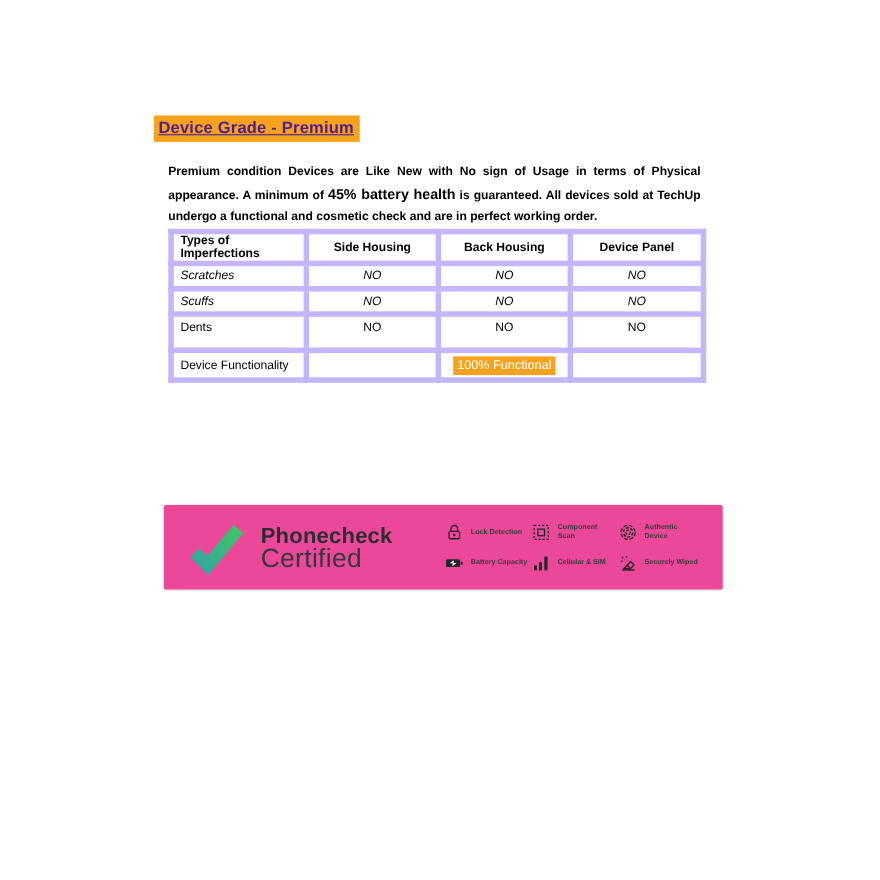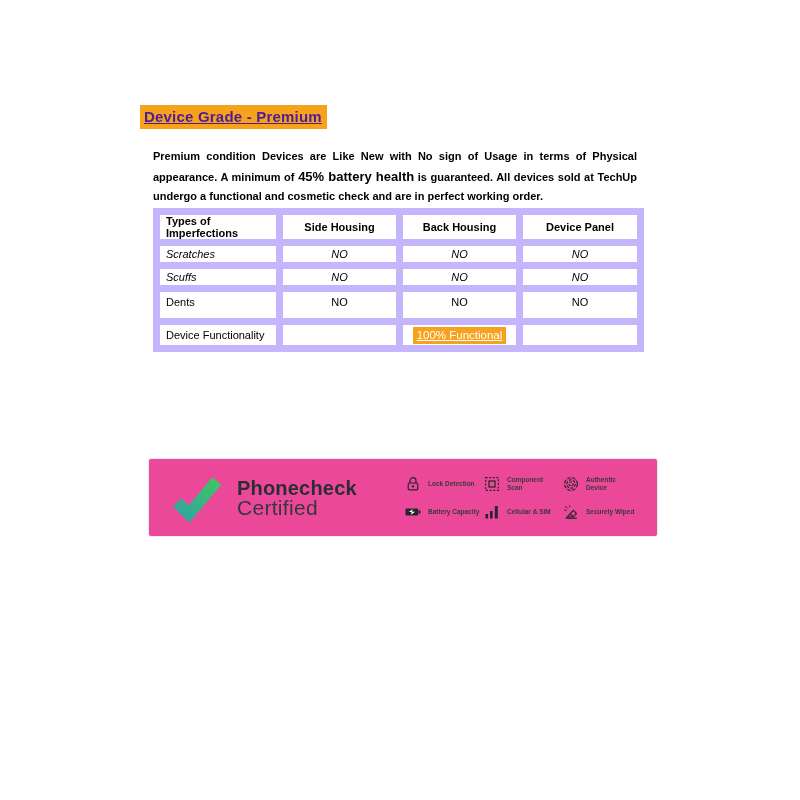--- a/index.html
+++ b/index.html
@@ -28,54 +28,54 @@
   }
   .doc-paragraph .em{font-size:13px;}
 
   
   table.grades{
     position:absolute;left:153px;top:208px;
     border-collapse:collapse;table-layout:fixed;width:484px;
     font-size:11px;
   }
   table.grades th,table.grades td{
-    border:7px solid #c4b5fd;
+    border:5px solid #c4b5fd;
     padding:0 4px;
     text-align:center;
     vertical-align:middle;
     font-weight:normal;
   }
   table.grades th{font-weight:bold;height:22px;}
   table.grades th.first,table.grades td.first{text-align:left;padding-left:6px;}
   table.grades tr.r{height:23px;font-style:italic;}
   table.grades tr.r-tall{height:33px;}
   table.grades tr.r-tall td{vertical-align:top;padding-top:4px;}
   table.grades tr.r-func{height:27px;}
   .cell-highlight{
     display:inline-block;background:#F6A21D;color:#fff;
-    font-size:11.5px;padding:2px 4px 3px 4px;text-decoration:underline;
+    font-size:11.5px;padding:2px 4px 3px 4px;
   }
 
   
   .cert-bar{
     position:absolute;left:148px;top:458px;width:510px;height:79px;
     background:#ec4899;border:1px solid #EBEBEB;border-radius:3px;
     box-sizing:border-box;
   }
   .cert-logo{
     position:absolute;left:21px;top:0;height:100%;
     display:flex;align-items:center;
   }
   .cert-logo svg{display:block;}
   .cert-logo-text{margin-left:13px;}
   .cert-brand{
     font-size:20px;font-weight:bold;color:#2A2E33;line-height:20px;letter-spacing:.2px;
   }
   .cert-tagline{
-    font-size:21px;font-weight:normal;color:#34383D;line-height:20px;letter-spacing:.3px;
+    font-size:24px;font-weight:normal;color:#34383D;line-height:20px;letter-spacing:.3px;
   }
   .cert-features{
     position:absolute;left:256px;top:0;height:100%;
     display:grid;
     grid-template-columns:79px 79px 79px;
     grid-template-rows:28px 28px;
     grid-auto-flow:column;
     align-content:center;align-items:center;
   }
   .feature{display:flex;align-items:center;}

